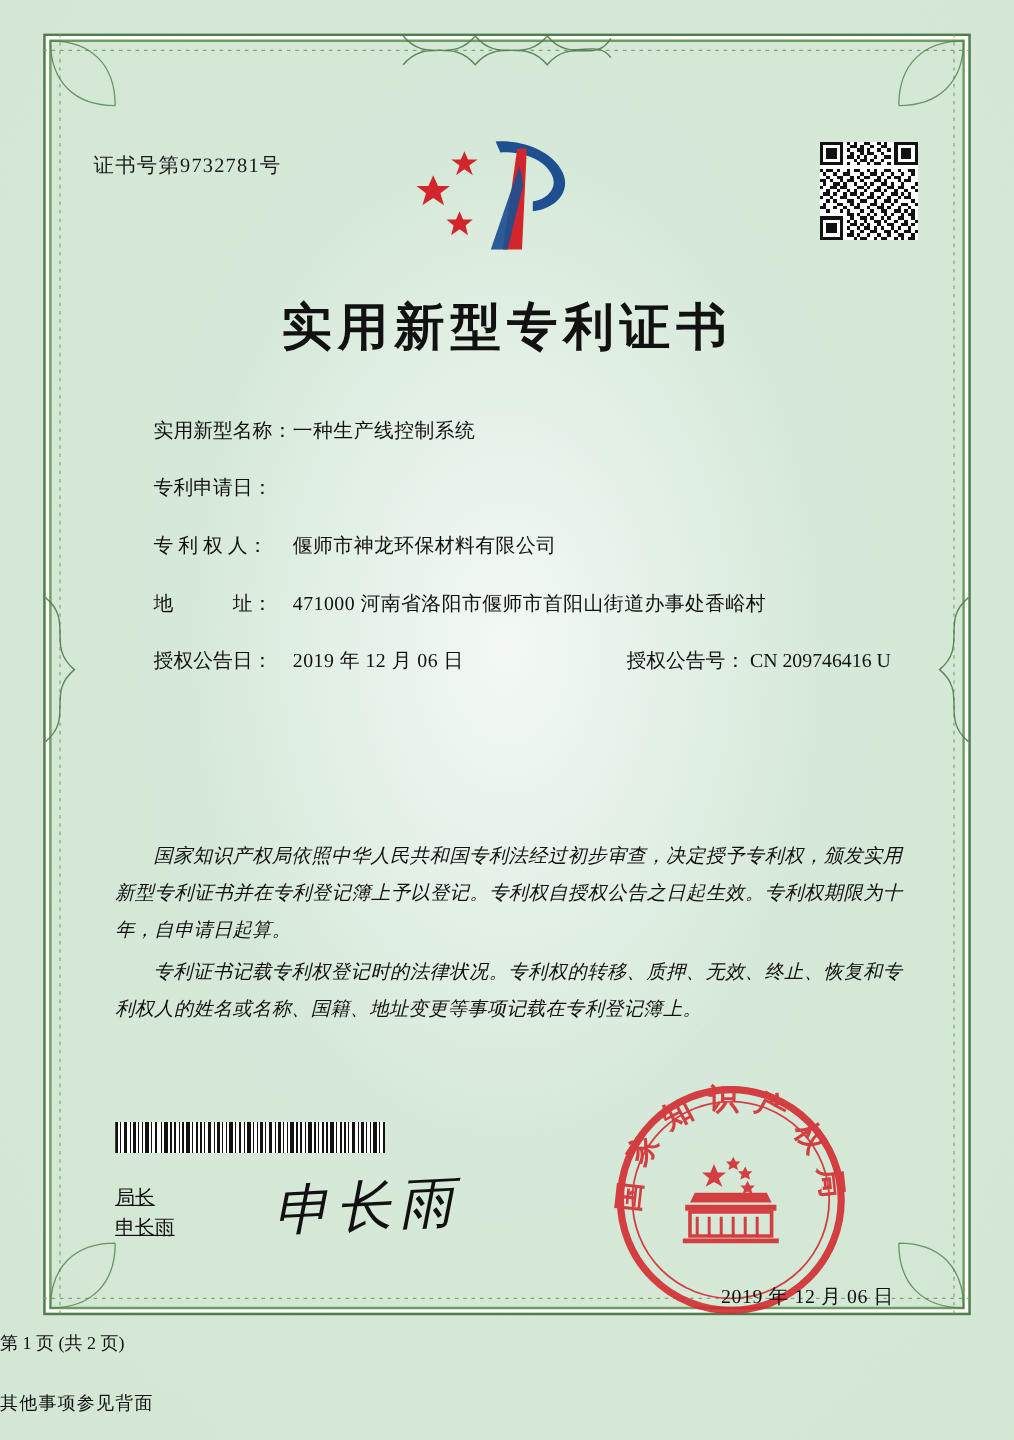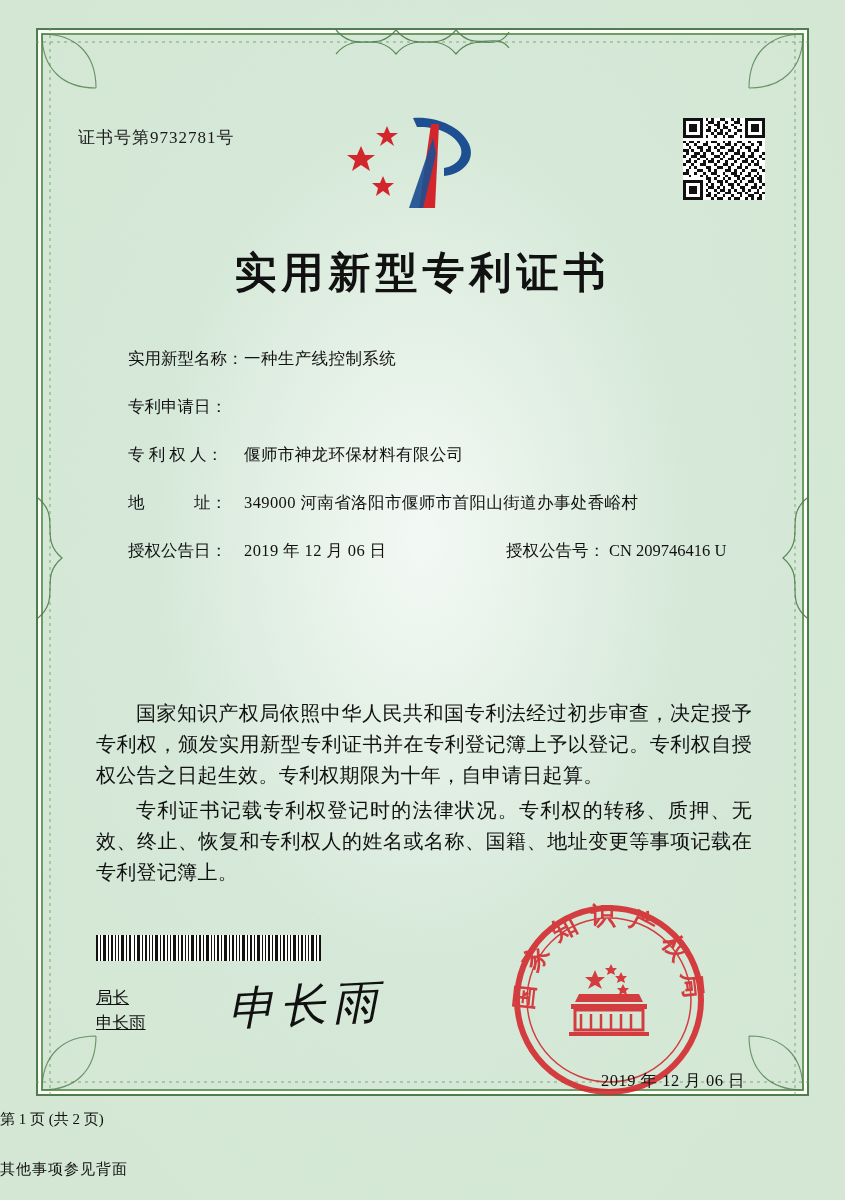--- a/index.html
+++ b/index.html
@@ -96,35 +96,36 @@
   .field-value {
     flex: 1;
     letter-spacing: 0.4px;
   }
   .field-row.dual .field-value {
     flex: 0 0 auto;
     min-width: 236px;
   }
   .field-label2 {
     flex: 0 0 auto;
-    margin-left: 26px;
+    margin-left: 42px;
     white-space: nowrap;
   }
   .field-value2 {
     flex: 1;
     margin-left: 4px;
   }
 
   .paragraphs {
     position: absolute;
     left: 18px; right: 15px; top: 628px;
-    font-size: 20px;
+    font-size: 16px;
     line-height: 31px;
     color: #111;
     text-align: justify;
+    font-style: italic;
   }
   .paragraphs p {
     margin: 0 0 4px 0;
     text-indent: 2em;
     letter-spacing: 0.3px;
   }
 
   .barcode {
     position: absolute;
     left: 18px;
@@ -476,21 +477,21 @@
         <div class="field-label">专利申请日：</div>
       </div>
 
       <div class="field-row">
         <div class="field-label">专 利 权 人：</div>
         <div class="field-value">偃师市神龙环保材料有限公司</div>
       </div>
 
       <div class="field-row">
         <div class="field-label">地　　　址：</div>
-        <div class="field-value">349000 河南省洛阳市偃师市首阳山街道办事处香峪村</div>
+        <div class="field-value">471000 河南省洛阳市偃师市首阳山街道办事处香峪村</div>
       </div>
 
       <div class="field-row dual">
         <div class="field-label">授权公告日：</div>
         <div class="field-value">2019 年 12 月 06 日</div>
         <div class="field-label2">授权公告号：</div>
         <div class="field-value2">CN 209746416 U</div>
       </div>
 
     </div>

